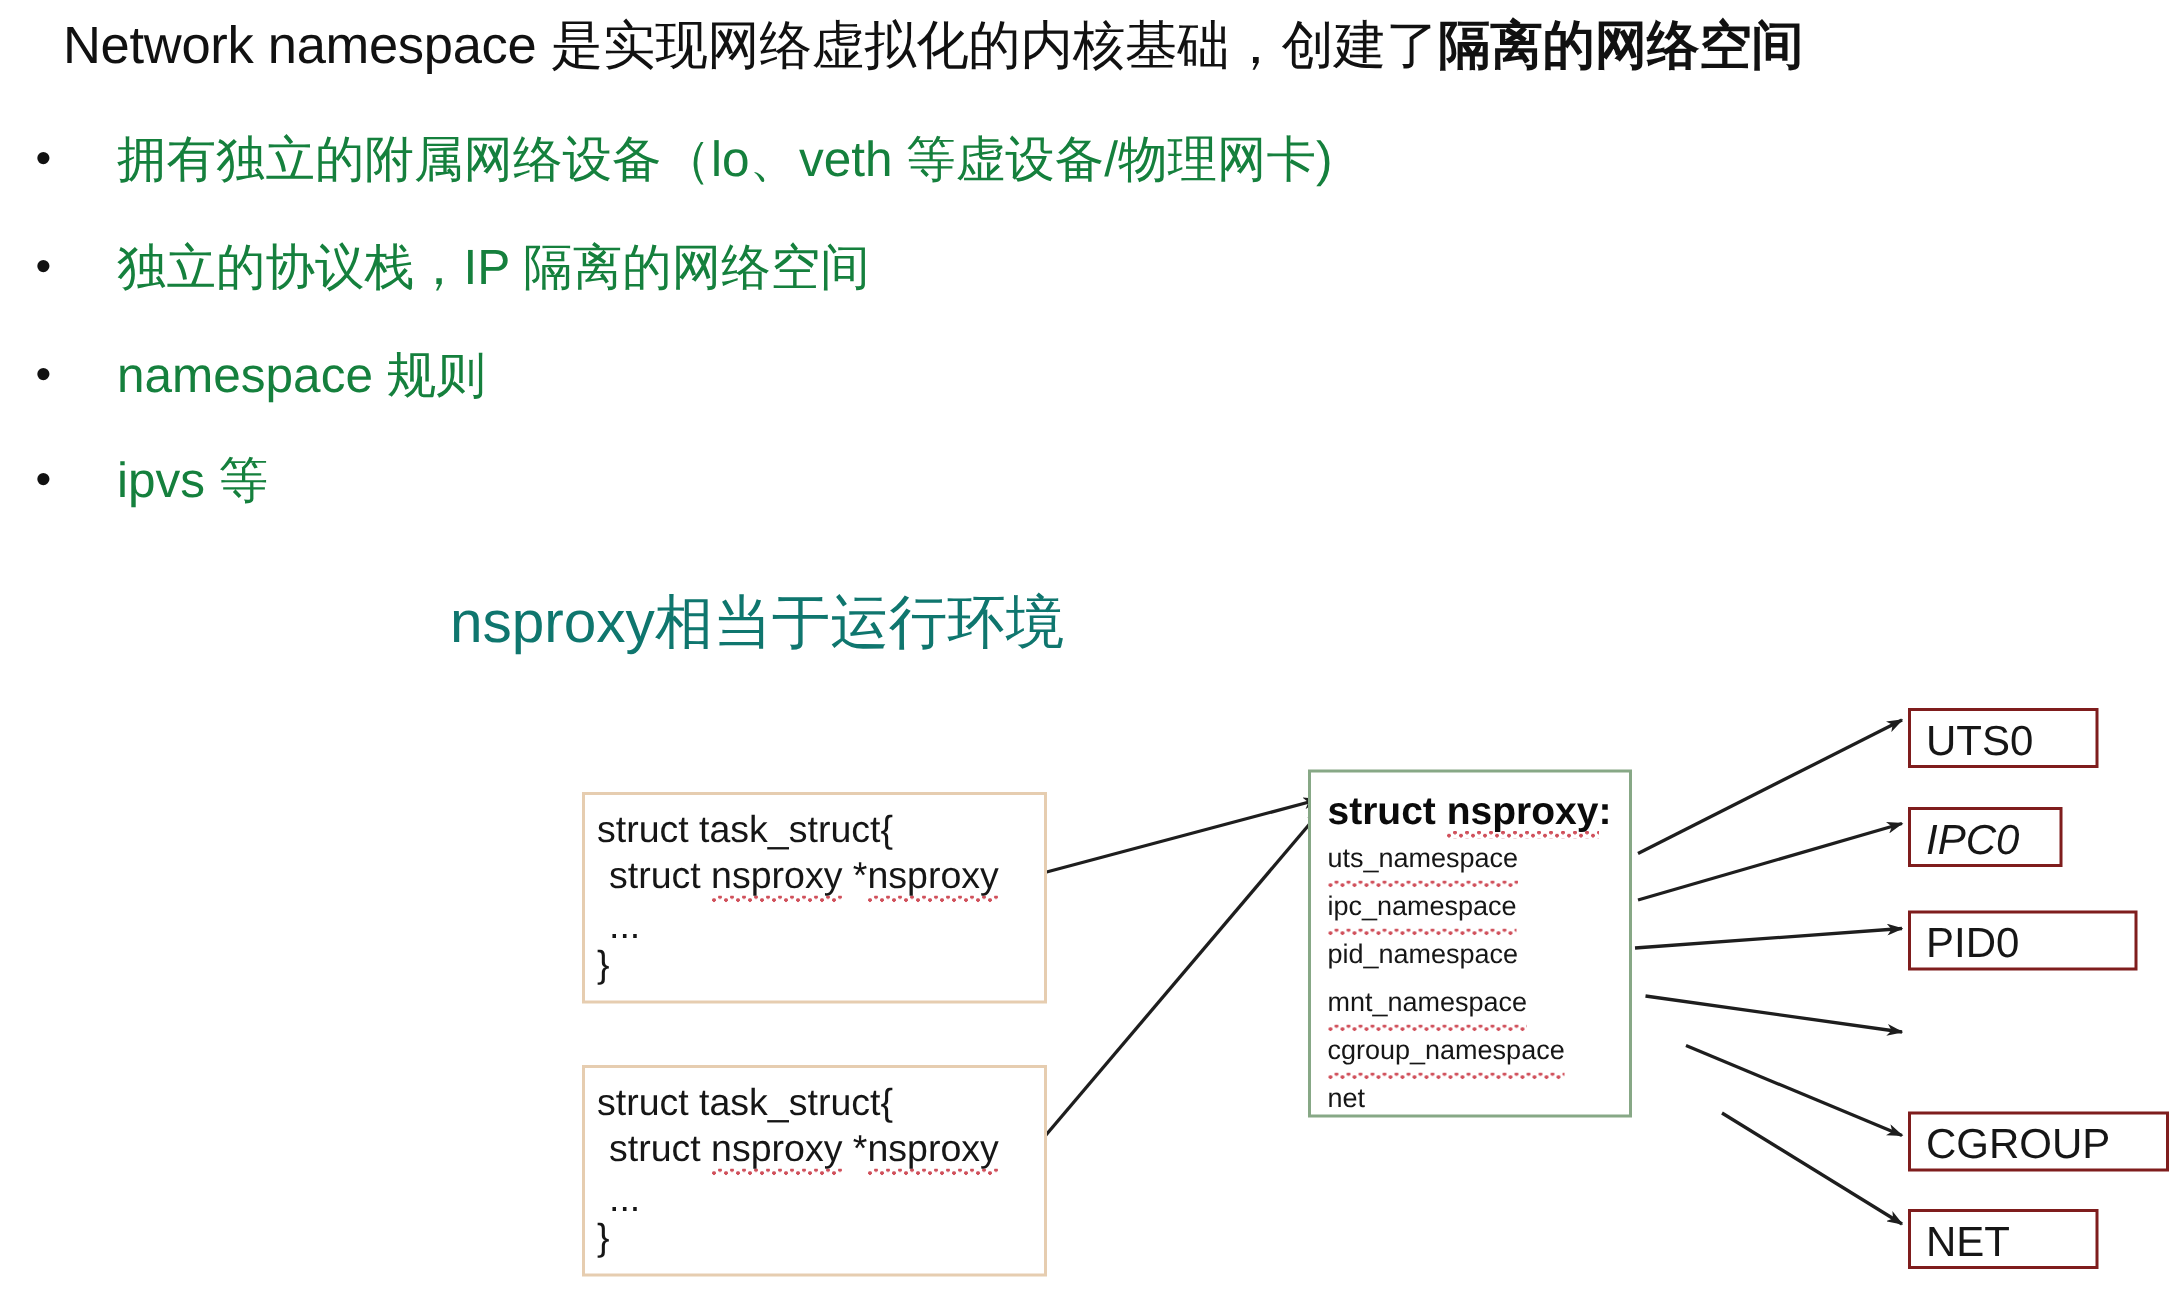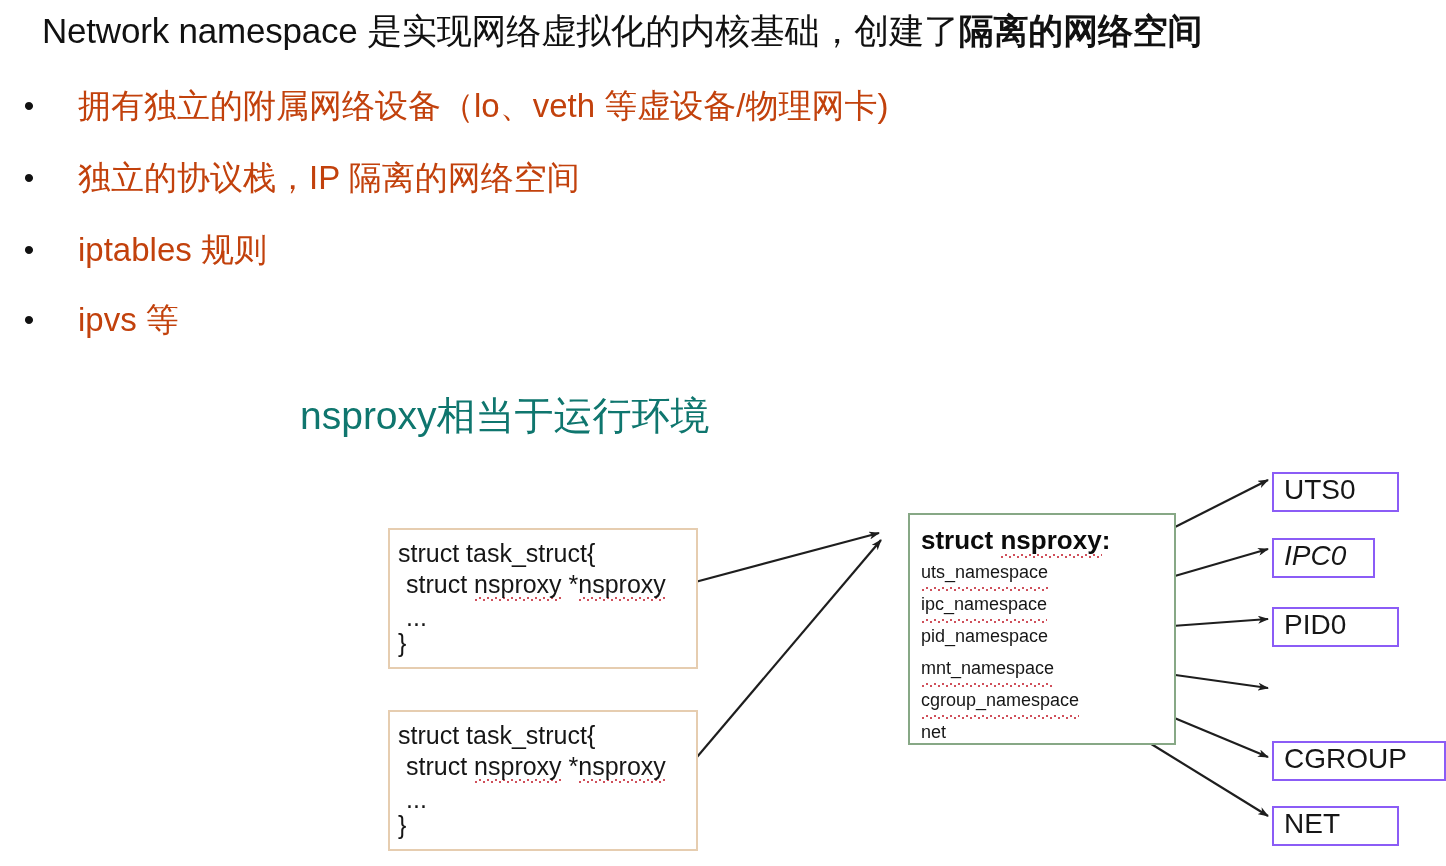--- a/index.html
+++ b/index.html
@@ -53,21 +53,21 @@
     line-height: 52px;
     color: #111;
   }
   .bullet-text {
     position: absolute;
     left: 62px;
     top: 0;
     font-size: 33px;
     line-height: 52px;
     white-space: nowrap;
-    color: #c2410c;
+    color: #15803d;
   }
 
   
   #diagram {
     position: absolute;
     left: 0; top: 0;
     width: 1446px;
     height: 866px;
   }
   .diagram-heading {
@@ -127,25 +127,25 @@
     position: absolute;
     left: 11px;
     font-size: 18px;
     line-height: 31px;
     white-space: nowrap;
     color: #161616;
   }
 
   .target-box {
     position: absolute;
-    border: 2px solid #8b5cf6;
+    border: 2px solid #7f1d1d;
     background: #ffffff;
     box-sizing: border-box;
     display: flex;
-    align-items: flex-start;
+    align-items: flex-end;
   }
   .target-box > span {
     padding-left: 10px;
     font-size: 28px;
     line-height: 32px;
     white-space: nowrap;
     color: #161616;
   }
 
   svg.arrows {
@@ -170,21 +170,21 @@
     <span class="bullet-text">拥有独立的附属网络设备（lo、veth 等虚设备/物理网卡)</span>
   </div>
 
   <div class="bullet-row" style="top:152px;">
     <span class="bullet-dot">•</span>
     <span class="bullet-text">独立的协议栈，IP 隔离的网络空间</span>
   </div>
 
   <div class="bullet-row" style="top:224px;">
     <span class="bullet-dot">•</span>
-    <span class="bullet-text">iptables 规则</span>
+    <span class="bullet-text">namespace 规则</span>
   </div>
 
   <div class="bullet-row" style="top:294px;">
     <span class="bullet-dot">•</span>
     <span class="bullet-text">ipvs 等</span>
   </div>
 </div>
 
 <div id="diagram">
 
@@ -216,37 +216,37 @@
     <div class="code-line" style="top:98px;">}</div>
   </div>
 
   <div class="code-box" style="left:388px; top:710px; width:310px; height:141px;">
     <div class="code-line" style="top:8px;">struct task_struct{</div>
     <div class="code-line indent" style="top:39px;"><span>struct </span><span class="squig">nsproxy</span><span> *</span><span class="squig">nsproxy</span></div>
     <div class="code-line indent" style="top:72px;">...</div>
     <div class="code-line" style="top:98px;">}</div>
   </div>
 
-  <div class="ns-box" style="left:908px; top:513px; width:268px; height:232px;text-decoration:underline;">
+  <div class="ns-box" style="left:872px; top:513px; width:216px; height:232px;text-decoration:underline;">
     <div class="ns-title"><span>struct </span><span class="squig">nsproxy</span><span>:</span></div>
     <div class="ns-field squig" style="top:42px;">uts_namespace</div>
     <div class="ns-field squig" style="top:74px;">ipc_namespace</div>
     <div class="ns-field" style="top:106px;">pid_namespace</div>
     <div class="ns-field squig" style="top:138px;">mnt_namespace</div>
     <div class="ns-field squig" style="top:170px;">cgroup_namespace</div>
     <div class="ns-field" style="top:202px;">net</div>
   </div>
 
   <div class="target-box" style="left:1272px; top:472px; width:127px; height:40px;">
     <span>UTS0</span>
   </div>
   <div class="target-box" style="left:1272px; top:538px; width:103px; height:40px;font-style:italic;">
     <span>IPC0</span>
   </div>
-  <div class="target-box" style="left:1272px; top:607px; width:127px; height:40px;">
+  <div class="target-box" style="left:1272px; top:607px; width:153px; height:40px;">
     <span>PID0</span>
   </div>
   <div class="target-box" style="left:1272px; top:741px; width:174px; height:40px;">
     <span>CGROUP</span>
   </div>
   <div class="target-box" style="left:1272px; top:806px; width:127px; height:40px;">
     <span>NET</span>
   </div>
 
 </div>

